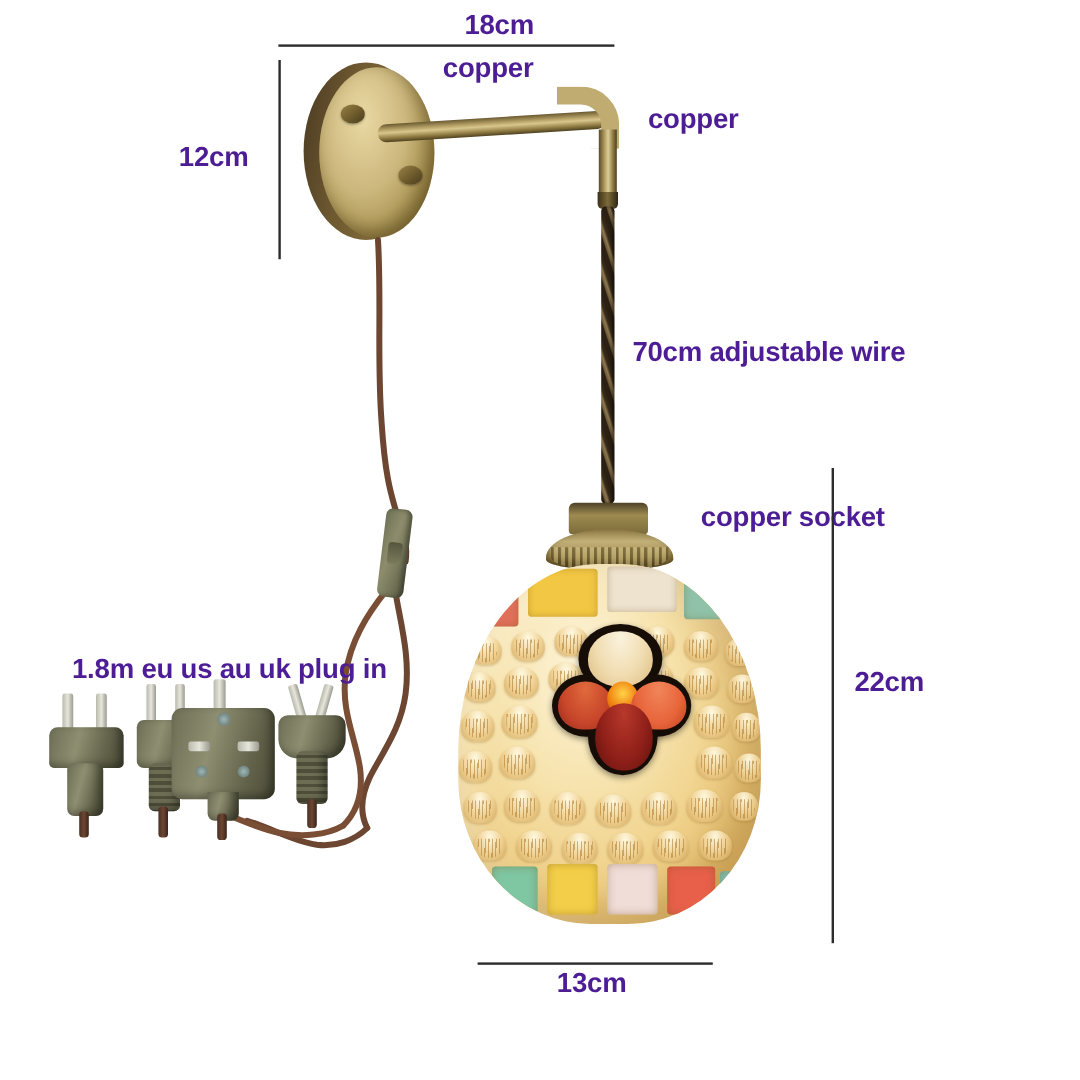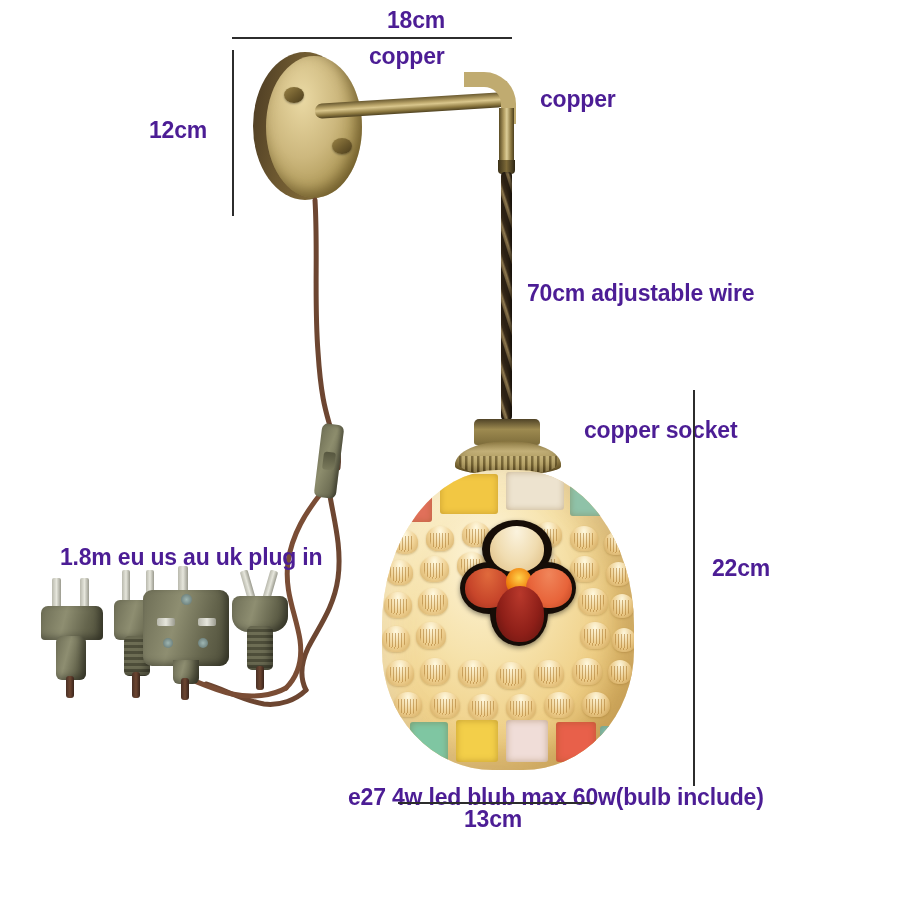--- a/index.html
+++ b/index.html
@@ -415,17 +415,16 @@
     </div>
 
     <div class="btile" style="left:28px; top:252px; width:38px; height:40px; background:#7fc6a2;"></div>
     <div class="btile" style="left:74px; top:250px; width:42px; height:42px; background:#f3cf49;"></div>
     <div class="btile" style="left:124px; top:250px; width:42px; height:42px; background:#f0ddd8;"></div>
     <div class="btile" style="left:174px; top:252px; width:40px; height:40px; background:#e8604a;"></div>
     <div class="btile" style="left:218px; top:256px; width:26px; height:34px; background:#7fc2b4;"></div>
   </div>
 
 
-  <div class="label note-text" style="left:348px; top:784px;">e27 4w led blub max 60w(bulb include)</div>
   <div class="rule-h" style="left:398px; top:802px; width:196px;"></div>
   <div class="label dim-text" style="left:464px; top:806px;">13cm</div>
 
 </div>
 
 </body></html>

